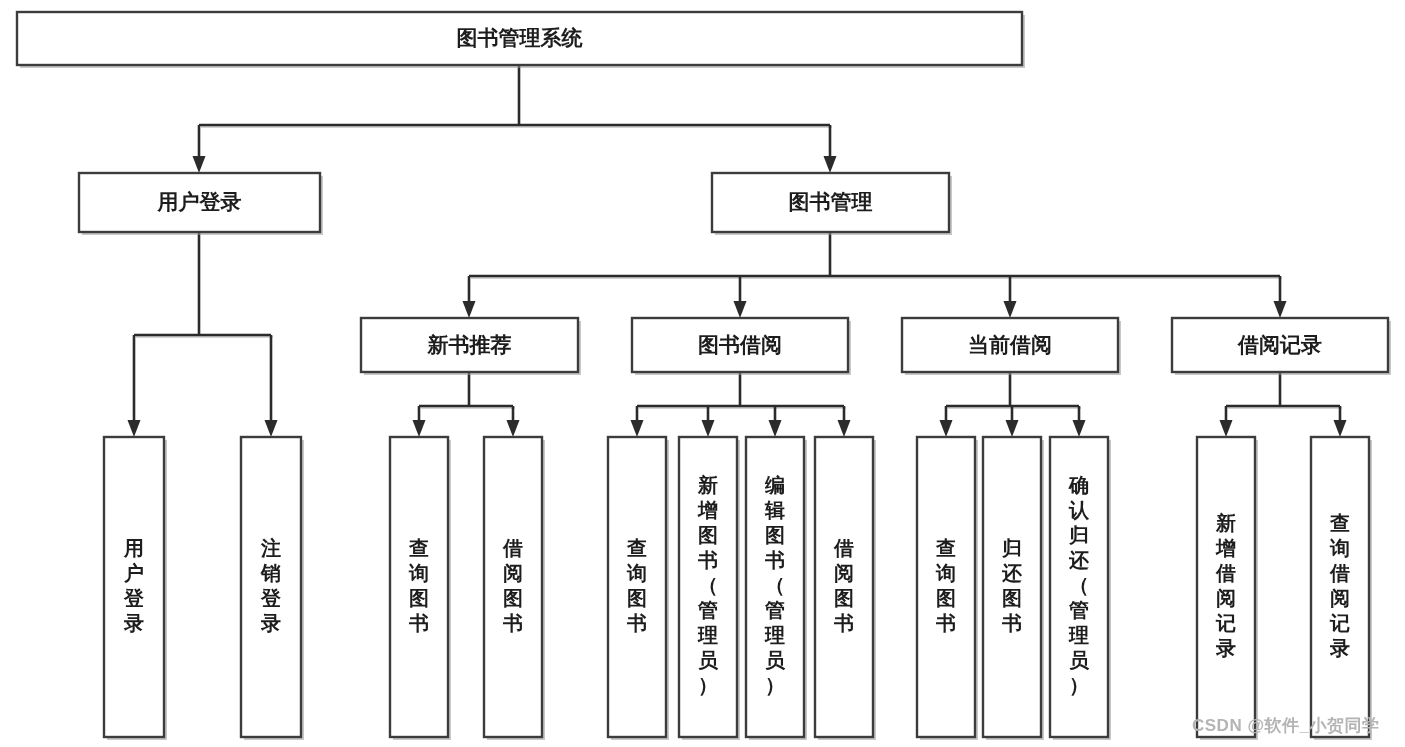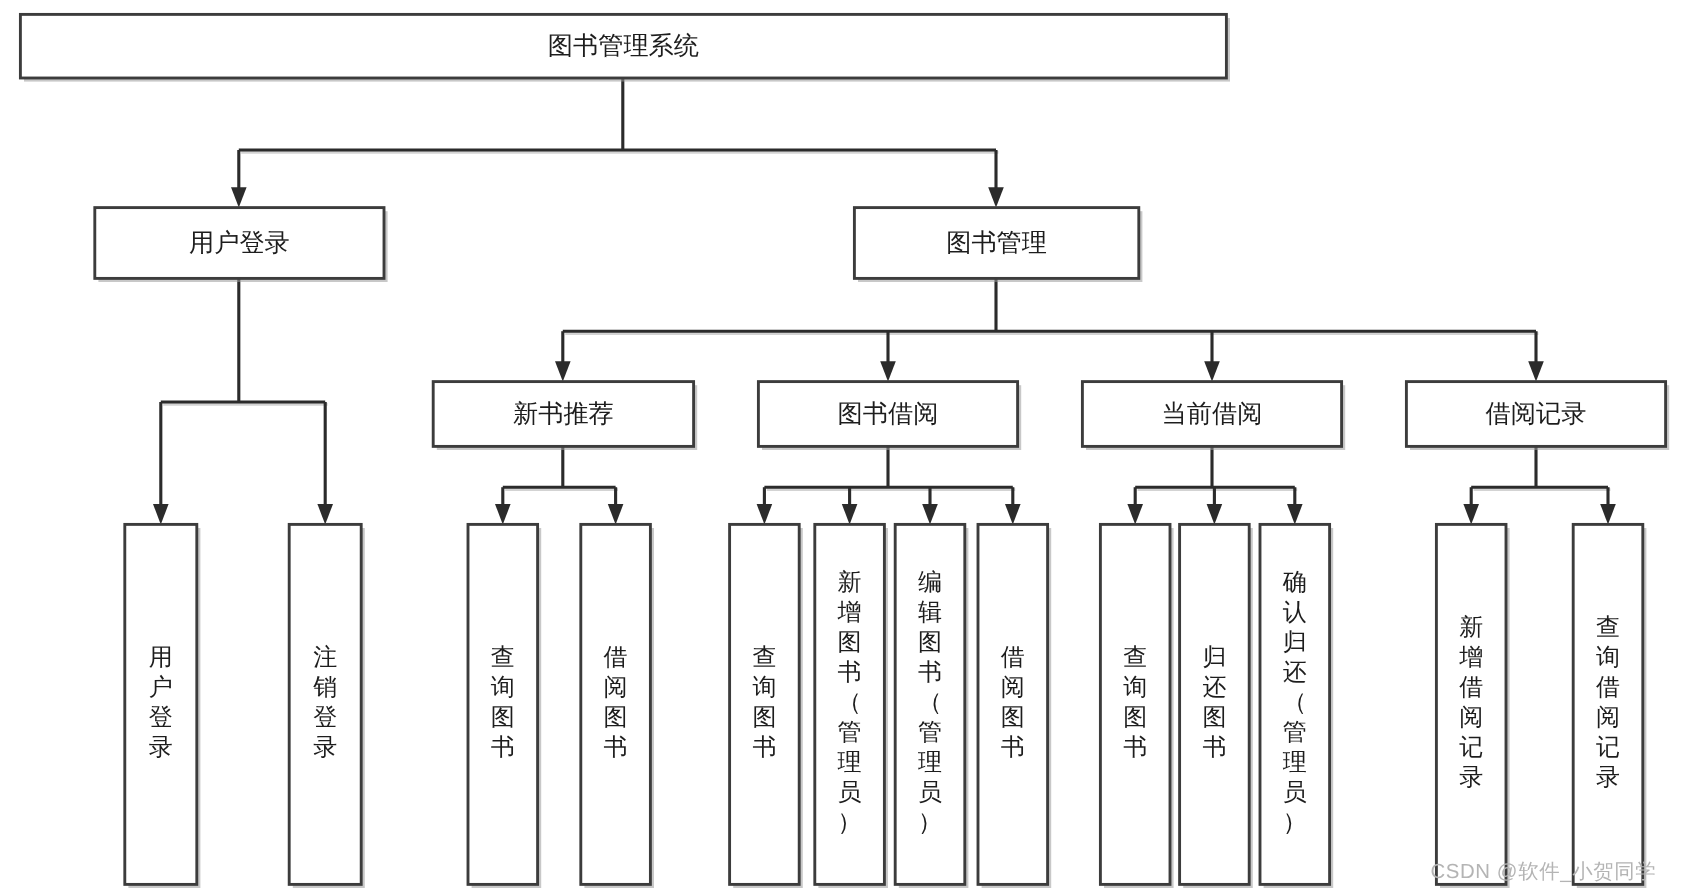--- a/index.html
+++ b/index.html
@@ -10,20 +10,21 @@
   }
   body {
     font-family: "Liberation Sans", "DejaVu Sans", sans-serif;
   }
   #diagram-root {
     position: relative;
     width: 1405px;
     height: 747px;
     background: #ffffff;
     overflow: hidden;
+    font-weight: bold;
   }
   svg.diagram-canvas {
     position: absolute;
     left: 0;
     top: 0;
     width: 1405px;
     height: 747px;
     display: block;
   }
   .node-box {

